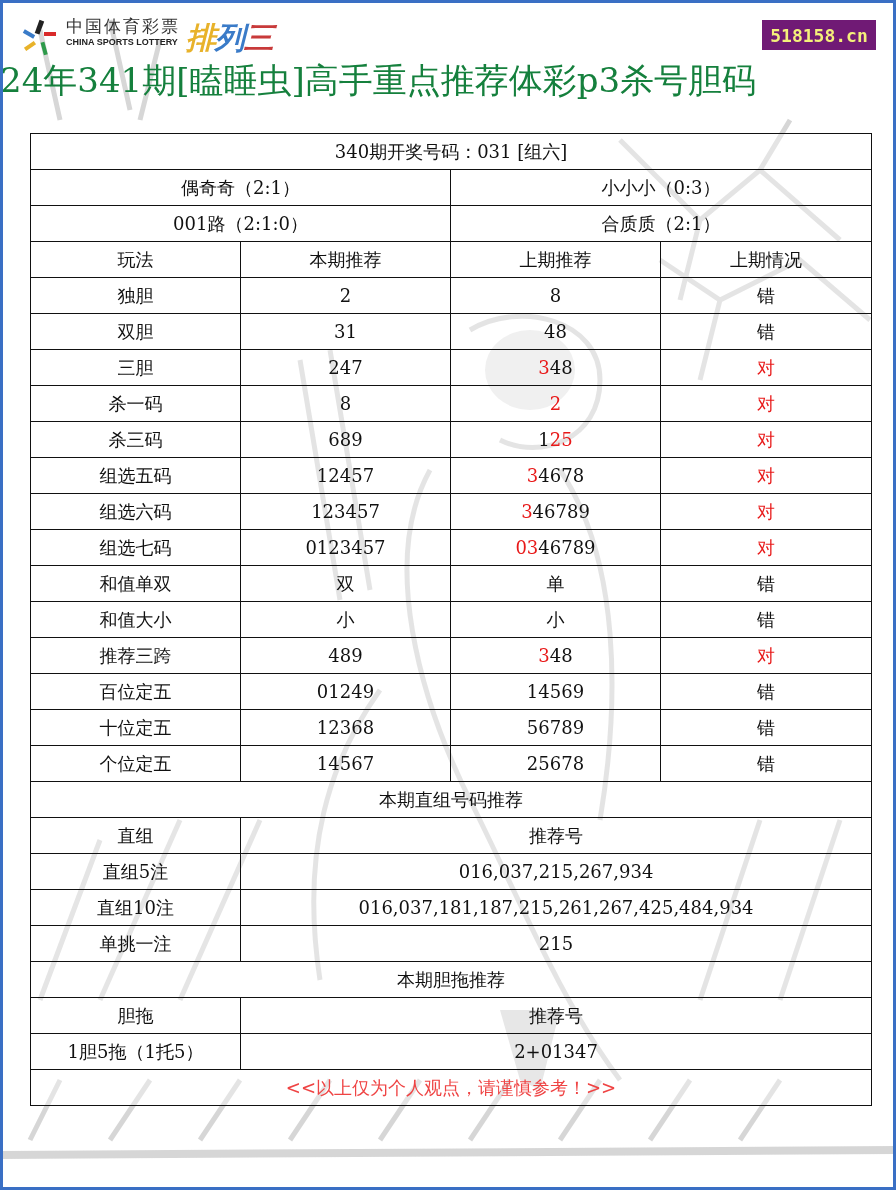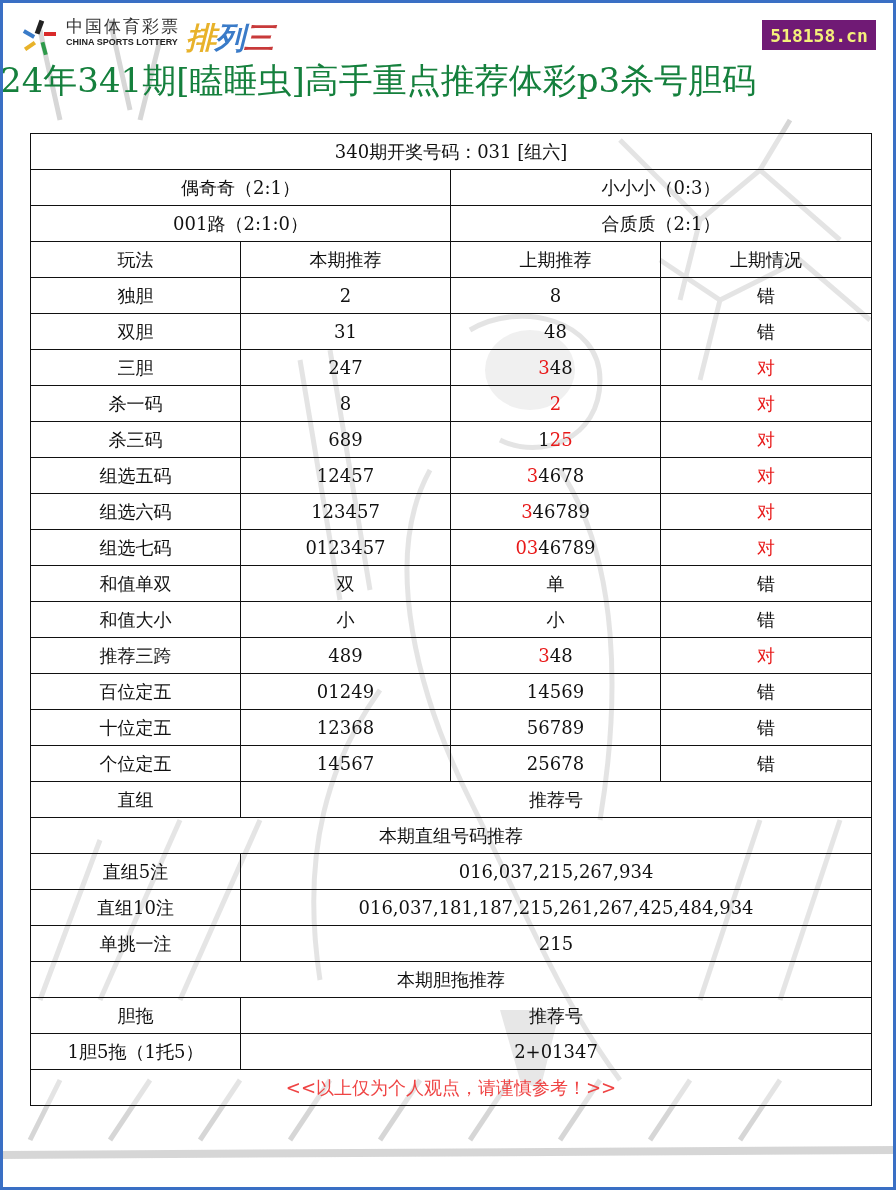--- a/index.html
+++ b/index.html
@@ -201,27 +201,27 @@
       </tr>
       <tr>
         <td>个位定五</td>
         <td>14567</td>
         <td><span class="red"></span><span>25678</span></td>
         <td>错</td>
       </tr>
     </tbody>
   <tbody id="tail-body">
     <tr>
+      <td colspan="4">本期直组号码推荐</td>
+    </tr>
+    <tr>
       <td>直组</td>
       <td colspan="3">推荐号</td>
     </tr>
     <tr>
-      <td colspan="4">本期直组号码推荐</td>
-    </tr>
-    <tr>
       <td>直组5注</td>
       <td colspan="3">016,037,215,267,934</td>
     </tr>
     <tr>
       <td>直组10注</td>
       <td colspan="3">016,037,181,187,215,261,267,425,484,934</td>
     </tr>
     <tr>
       <td>单挑一注</td>
       <td colspan="3">215</td>

